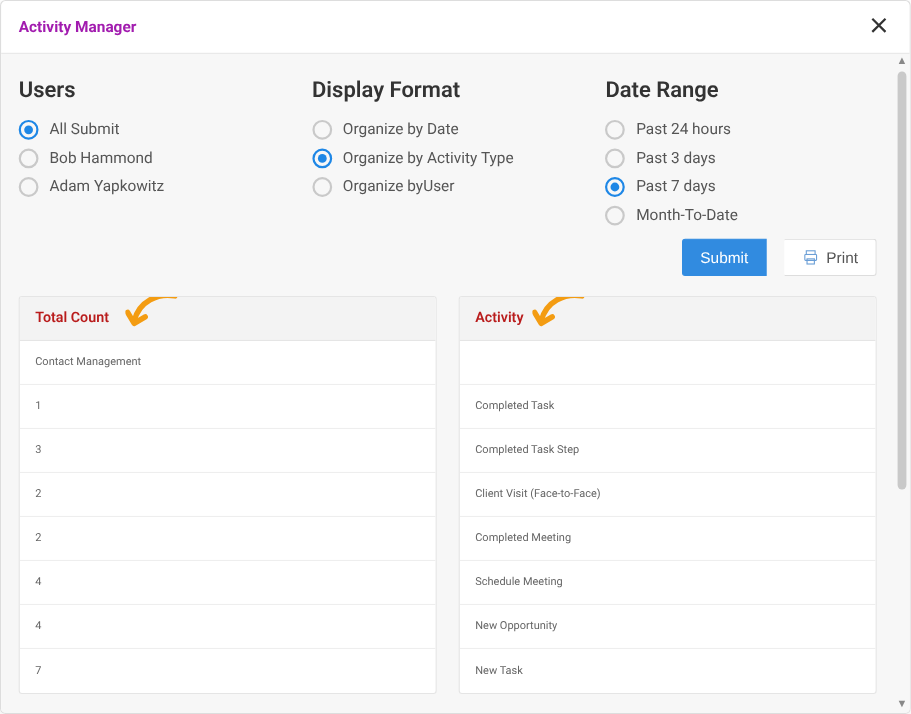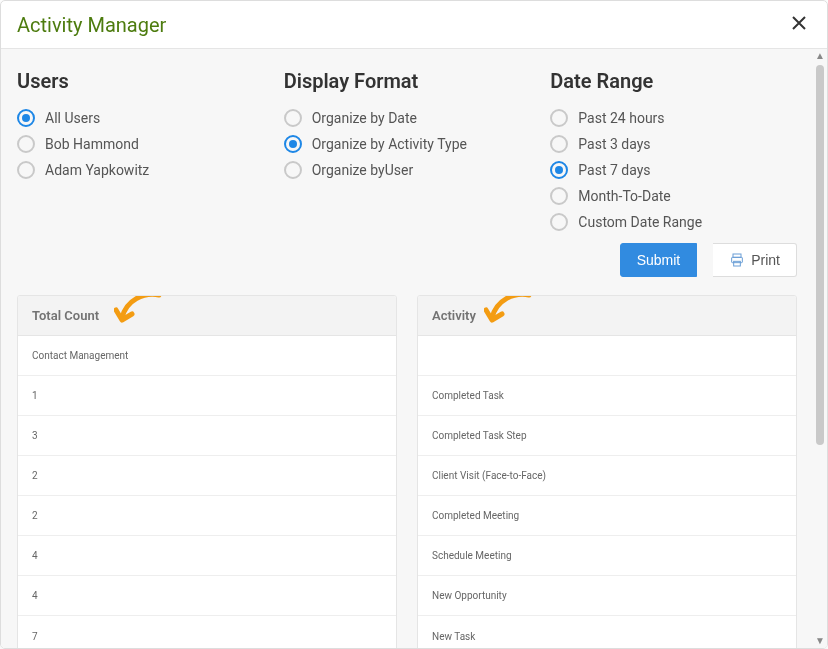--- a/index.html
+++ b/index.html
@@ -1,19 +1,19 @@
 <!DOCTYPE html>
 <html><head>
 <meta charset="utf-8">
 <style>
   * { box-sizing: border-box; margin: 0; padding: 0; }
   body { font-family: -apple-system, BlinkMacSystemFont, "Segoe UI", Roboto, Arial, sans-serif; background: #fff; color: #333; font-size: 14px; }
   .modal { width: 828px; height: 649px; border: 1px solid #ddd; border-radius: 5px; box-shadow: 0 2px 8px rgba(0,0,0,.08); display: flex; flex-direction: column; overflow: hidden; }
   .modal-header { display: flex; align-items: center; justify-content: space-between; padding: 10px 16px; border-bottom: 1px solid #e5e5e5; }
-  .modal-title { font-weight: 400; color: #4d7c0f; font-size: 20px; }
+  .modal-title { font-weight: 700; color: #a21caf; font-size: 14px; }
   .close-btn { background: none; border: none; cursor: pointer; padding: 4px; color: #555; }
   .close-btn svg { width: 16px; height: 16px; stroke: #333; stroke-width: 2; }
   .modal-body { flex: 1; background: #f7f7f7; position: relative; overflow: hidden; }
   .scroll-area { position: absolute; top:0; left:0; right:14px; bottom:0; overflow-y: hidden; padding: 20px 16px 16px 16px; }
   .scrollbar-track { position:absolute; right:0; top:0; bottom:0; width:14px; background:#f7f7f7; }
   .scroll-arrow { width:14px; height:14px; display:flex; align-items:center; justify-content:center; color:#888; font-size:10px; line-height:1; }
   .scroll-thumb { position:absolute; left:3px; width:8px; top:16px; height:380px; background:#c9c9c9; border-radius:4px; }
   .filters { display: flex; gap: 20px; }
   .filter-col { flex: 1; }
   .filter-col h4 { font-size: 20px; font-weight: 600; color: #333; margin-bottom: 16px; }
@@ -22,21 +22,21 @@
   .radio.selected { border-color: #1e87e6; }
   .radio.selected::after { content:""; position:absolute; width:8px; height:8px; background:#1e87e6; border-radius:50%; top:50%; left:50%; transform:translate(-50%,-50%); }
   .radio-label { color:#555; font-size:14px; }
   .btn-row { display:flex; justify-content:flex-end; margin-top:12px; gap:16px; }
   .btn { padding:8px 16px; font-size:14px; border:1px solid #ddd; background:#fff; cursor:pointer; display:flex; align-items:center; gap:6px; }
   .btn-primary { background:#318be0; color:#fff; border-color:#318be0; border-top-left-radius:3px; border-bottom-left-radius:3px; }
   .btn-print { border-top-right-radius:3px; border-bottom-right-radius:3px; color:#555; border-left:none; }
   .btn-print svg { width:16px; height:16px; stroke:#6a9ed6; fill:none; stroke-width:1.5; }
   .tables { display:flex; gap:20px; margin-top:18px; }
   .tbl { flex:1; background:#fff; border:1px solid #e5e5e5; border-radius:3px; overflow:hidden; position:relative; }
-  .tbl-head { background:#f3f3f3; padding:12px 14px; font-weight:600; color:#737373; font-size:13px; border-bottom:1px solid #e5e5e5; }
+  .tbl-head { background:#f3f3f3; padding:12px 14px; font-weight:600; color:#b91c1c; font-size:13px; border-bottom:1px solid #e5e5e5; }
   .tbl-row { padding:12px 14px; border-bottom:1px solid #eee; color:#666; font-size:10px; min-height:40px; display:flex; align-items:center; }
   .tbl-row:last-child { border-bottom:none; }
   .tbl-row.empty { height:40px; }
   .arrow-annotation { position:absolute; pointer-events:none; }
   .arrow-annotation svg { width:50px; height:40px; }
 </style>
 </head>
 <body>
 
 <div class="modal">
@@ -50,21 +50,21 @@
   </div>
   <div class="modal-body">
     <div class="scroll-area">
 
       <div class="filters">
         <div class="filter-col">
           <h4>Users</h4>
           <div id="users-opts">
               <div class="radio-row">
                 <span class="radio selected"></span>
-                <span class="radio-label">All Users</span>
+                <span class="radio-label">All Submit</span>
               </div>
               <div class="radio-row">
                 <span class="radio"></span>
                 <span class="radio-label">Bob Hammond</span>
               </div>
               <div class="radio-row">
                 <span class="radio"></span>
                 <span class="radio-label">Adam Yapkowitz</span>
               </div>
             </div>
@@ -97,24 +97,20 @@
                 <span class="radio"></span>
                 <span class="radio-label">Past 3 days</span>
               </div>
               <div class="radio-row">
                 <span class="radio selected"></span>
                 <span class="radio-label">Past 7 days</span>
               </div>
               <div class="radio-row">
                 <span class="radio"></span>
                 <span class="radio-label">Month-To-Date</span>
-              </div>
-              <div class="radio-row">
-                <span class="radio"></span>
-                <span class="radio-label">Custom Date Range</span>
               </div>
             </div>
           <div class="btn-row">
             <button class="btn btn-primary">Submit</button>
             <button class="btn btn-print">
               <svg viewBox="0 0 24 24">
                   <rect x="6" y="3" width="12" height="5"></rect>
                   <rect x="4" y="8" width="16" height="8" rx="1"></rect>
                   <rect x="7" y="14" width="10" height="7"></rect>
                 </svg>

